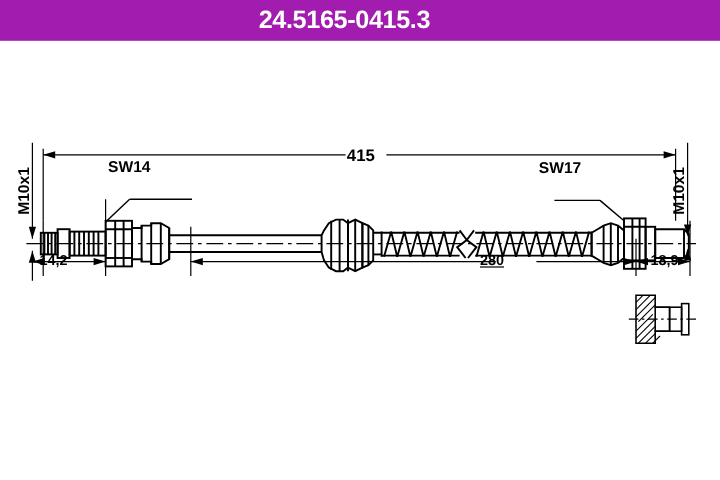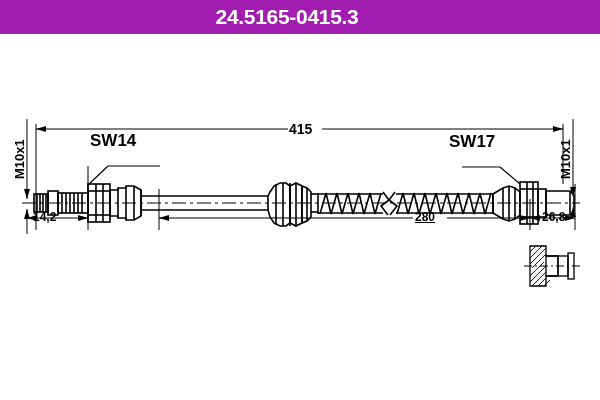--- a/index.html
+++ b/index.html
@@ -51,21 +51,21 @@
 
   
   .lbl {
     position: absolute;
     font-family: "Liberation Sans", sans-serif;
     font-weight: bold;
     color: #000000;
     white-space: nowrap;
     line-height: 1;
   }
-  .lbl-sw { font-size: 17px; }
+  .lbl-sw { font-size: 13px; }
   .lbl-dim { font-size: 12px; }
   .lbl-dim-big { font-size: 14px; text-align: right; }
   .lbl-vert {
     font-size: 13px;
     transform: rotate(-90deg);
     transform-origin: left bottom;
   }
 </style>
 </head>
 <body>
@@ -286,20 +286,20 @@
     <span class="lbl lbl-vert" style="left:26px; top:132px;">M10x1</span>
 
     <span class="lbl lbl-vert" style="left:572px; top:132px;">M10x1</span>
 
     <span class="lbl lbl-sw" style="left:90px; top:98px;">SW14</span>
 
     <span class="lbl lbl-sw" style="left:449px; top:99px;">SW17</span>
 
     <span class="lbl lbl-dim-big" style="left:289px; top:88px;">415</span>
 
-    <span class="lbl lbl-dim" style="left:415px; top:177px;text-decoration:underline;">280</span>
+    <span class="lbl lbl-dim" style="left:400px; top:177px;text-decoration:underline;">280</span>
 
     <span class="lbl lbl-dim" style="left:33px; top:177px;">14,2</span>
 
-    <span class="lbl lbl-dim" style="left:542px; top:177px;">26,8</span>
+    <span class="lbl lbl-dim" style="left:542px; top:177px;">18,9</span>
 
   </div>
 </div>
 
 </body></html>

